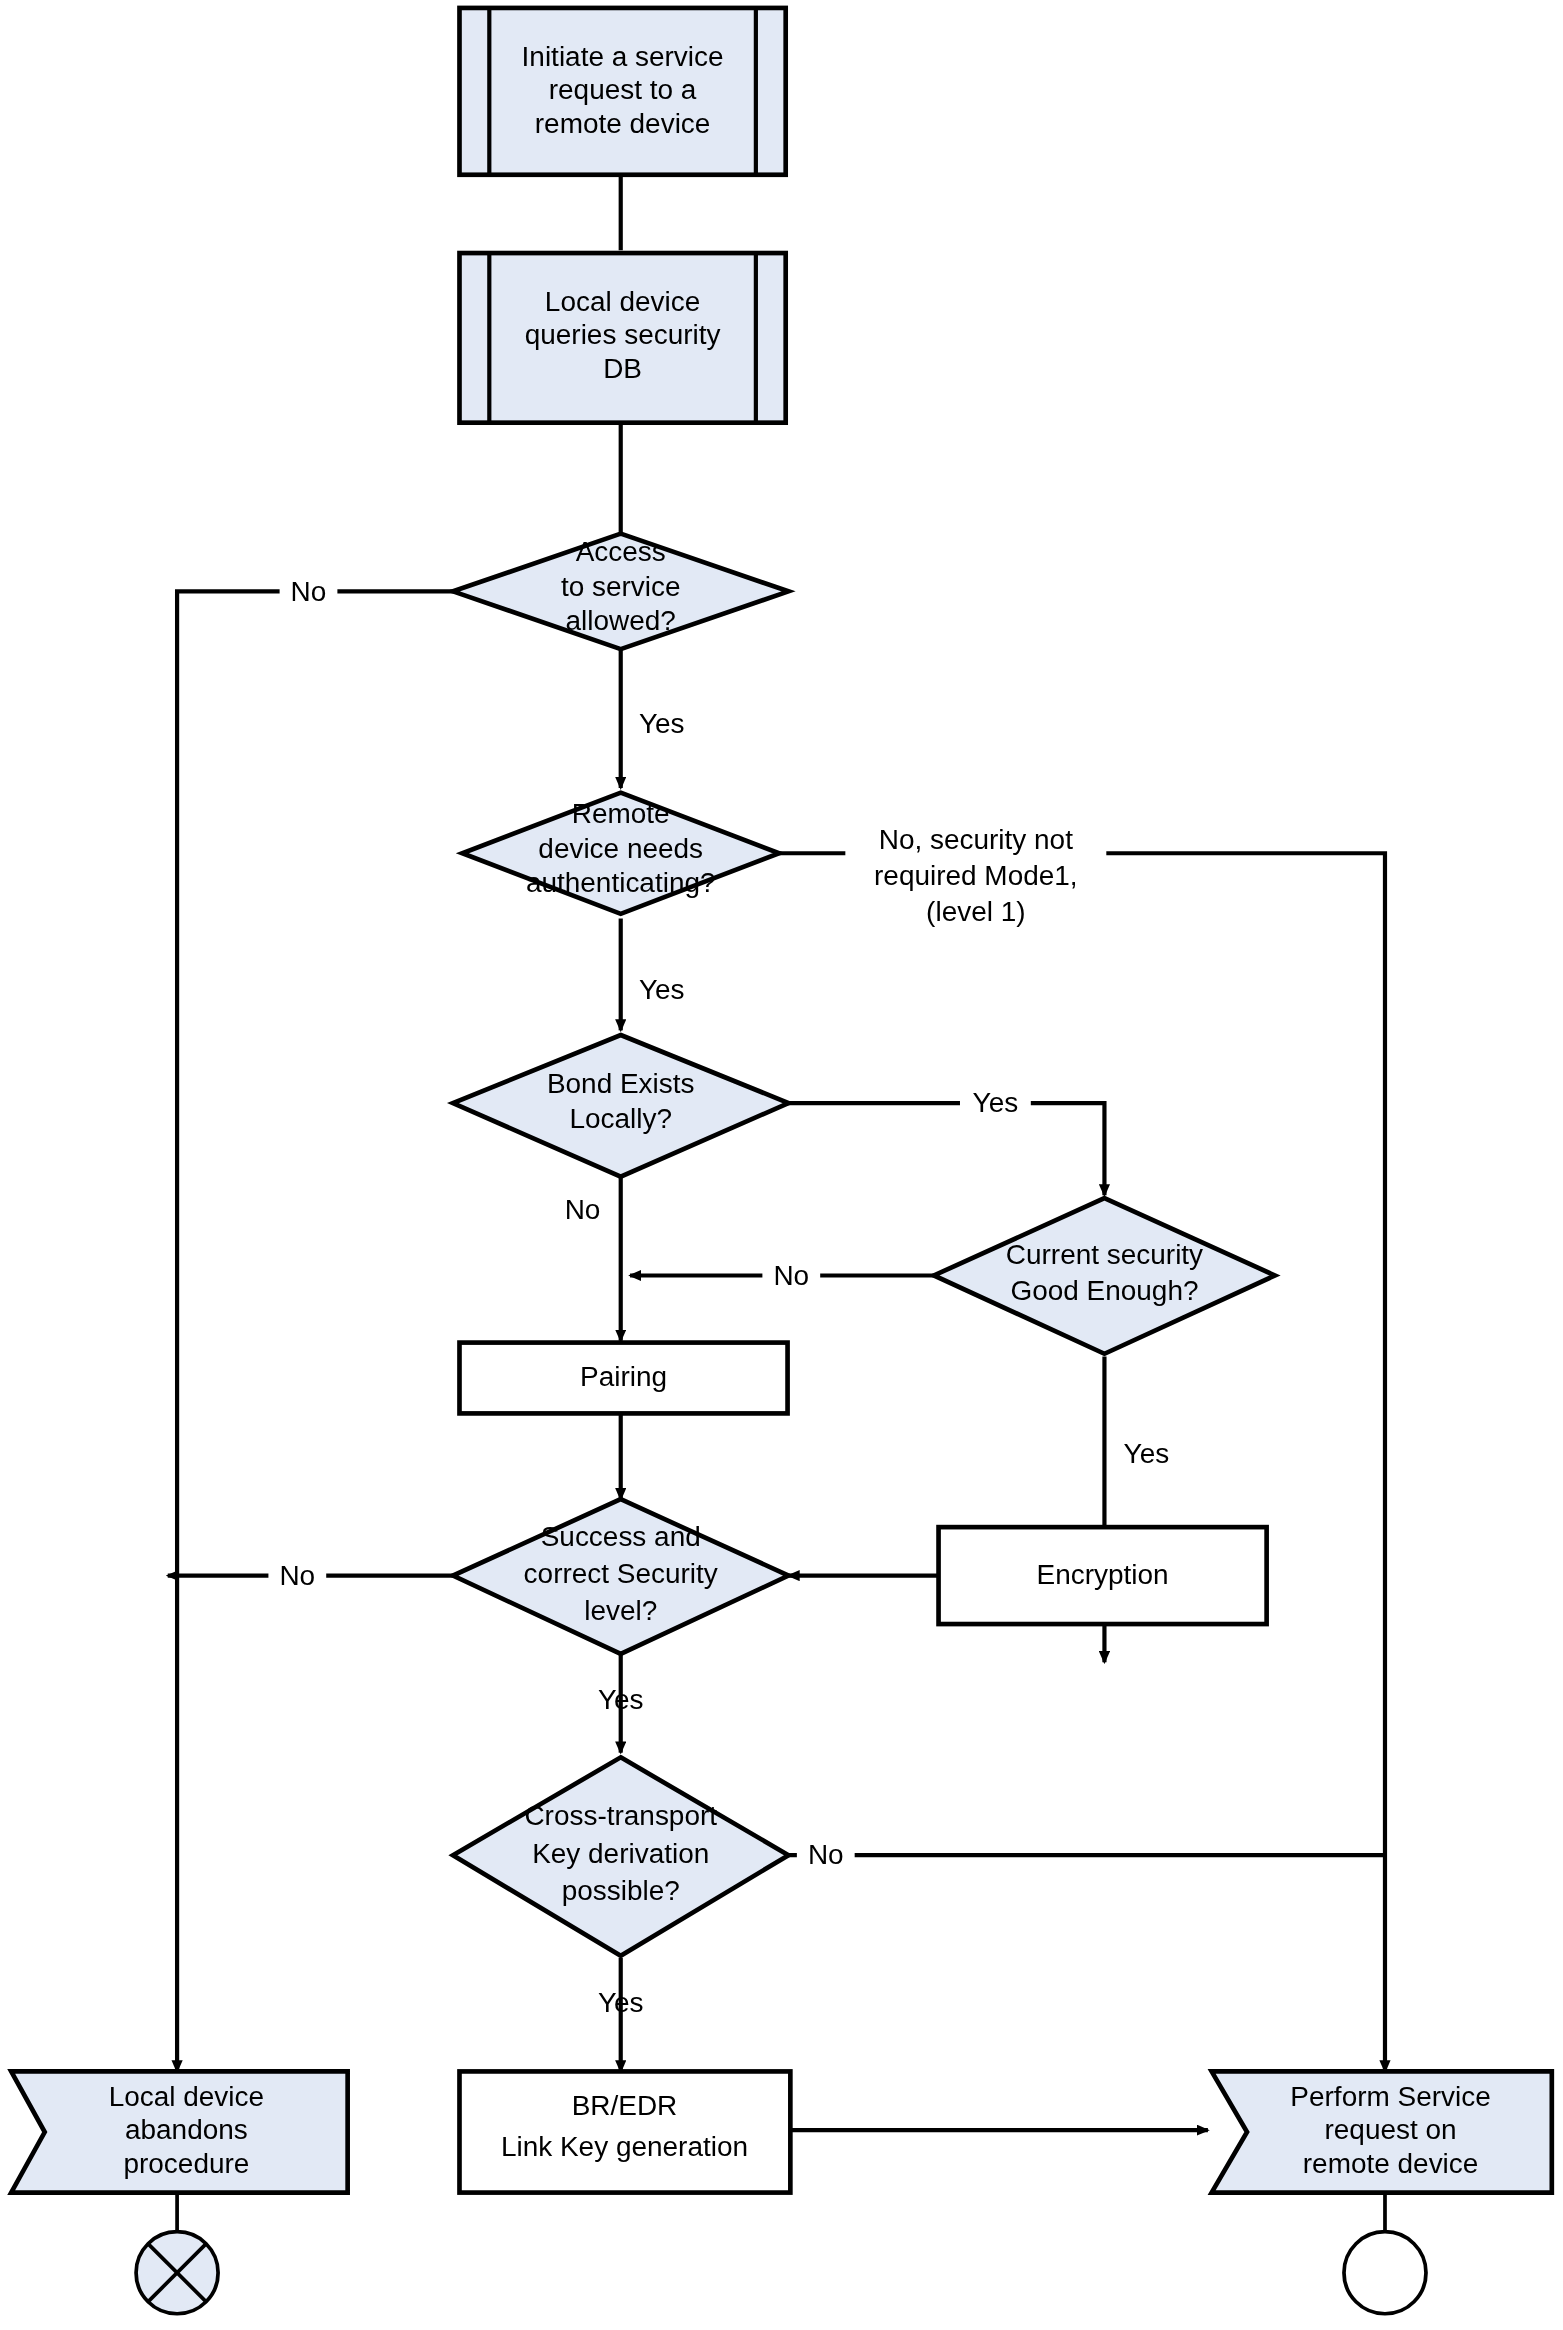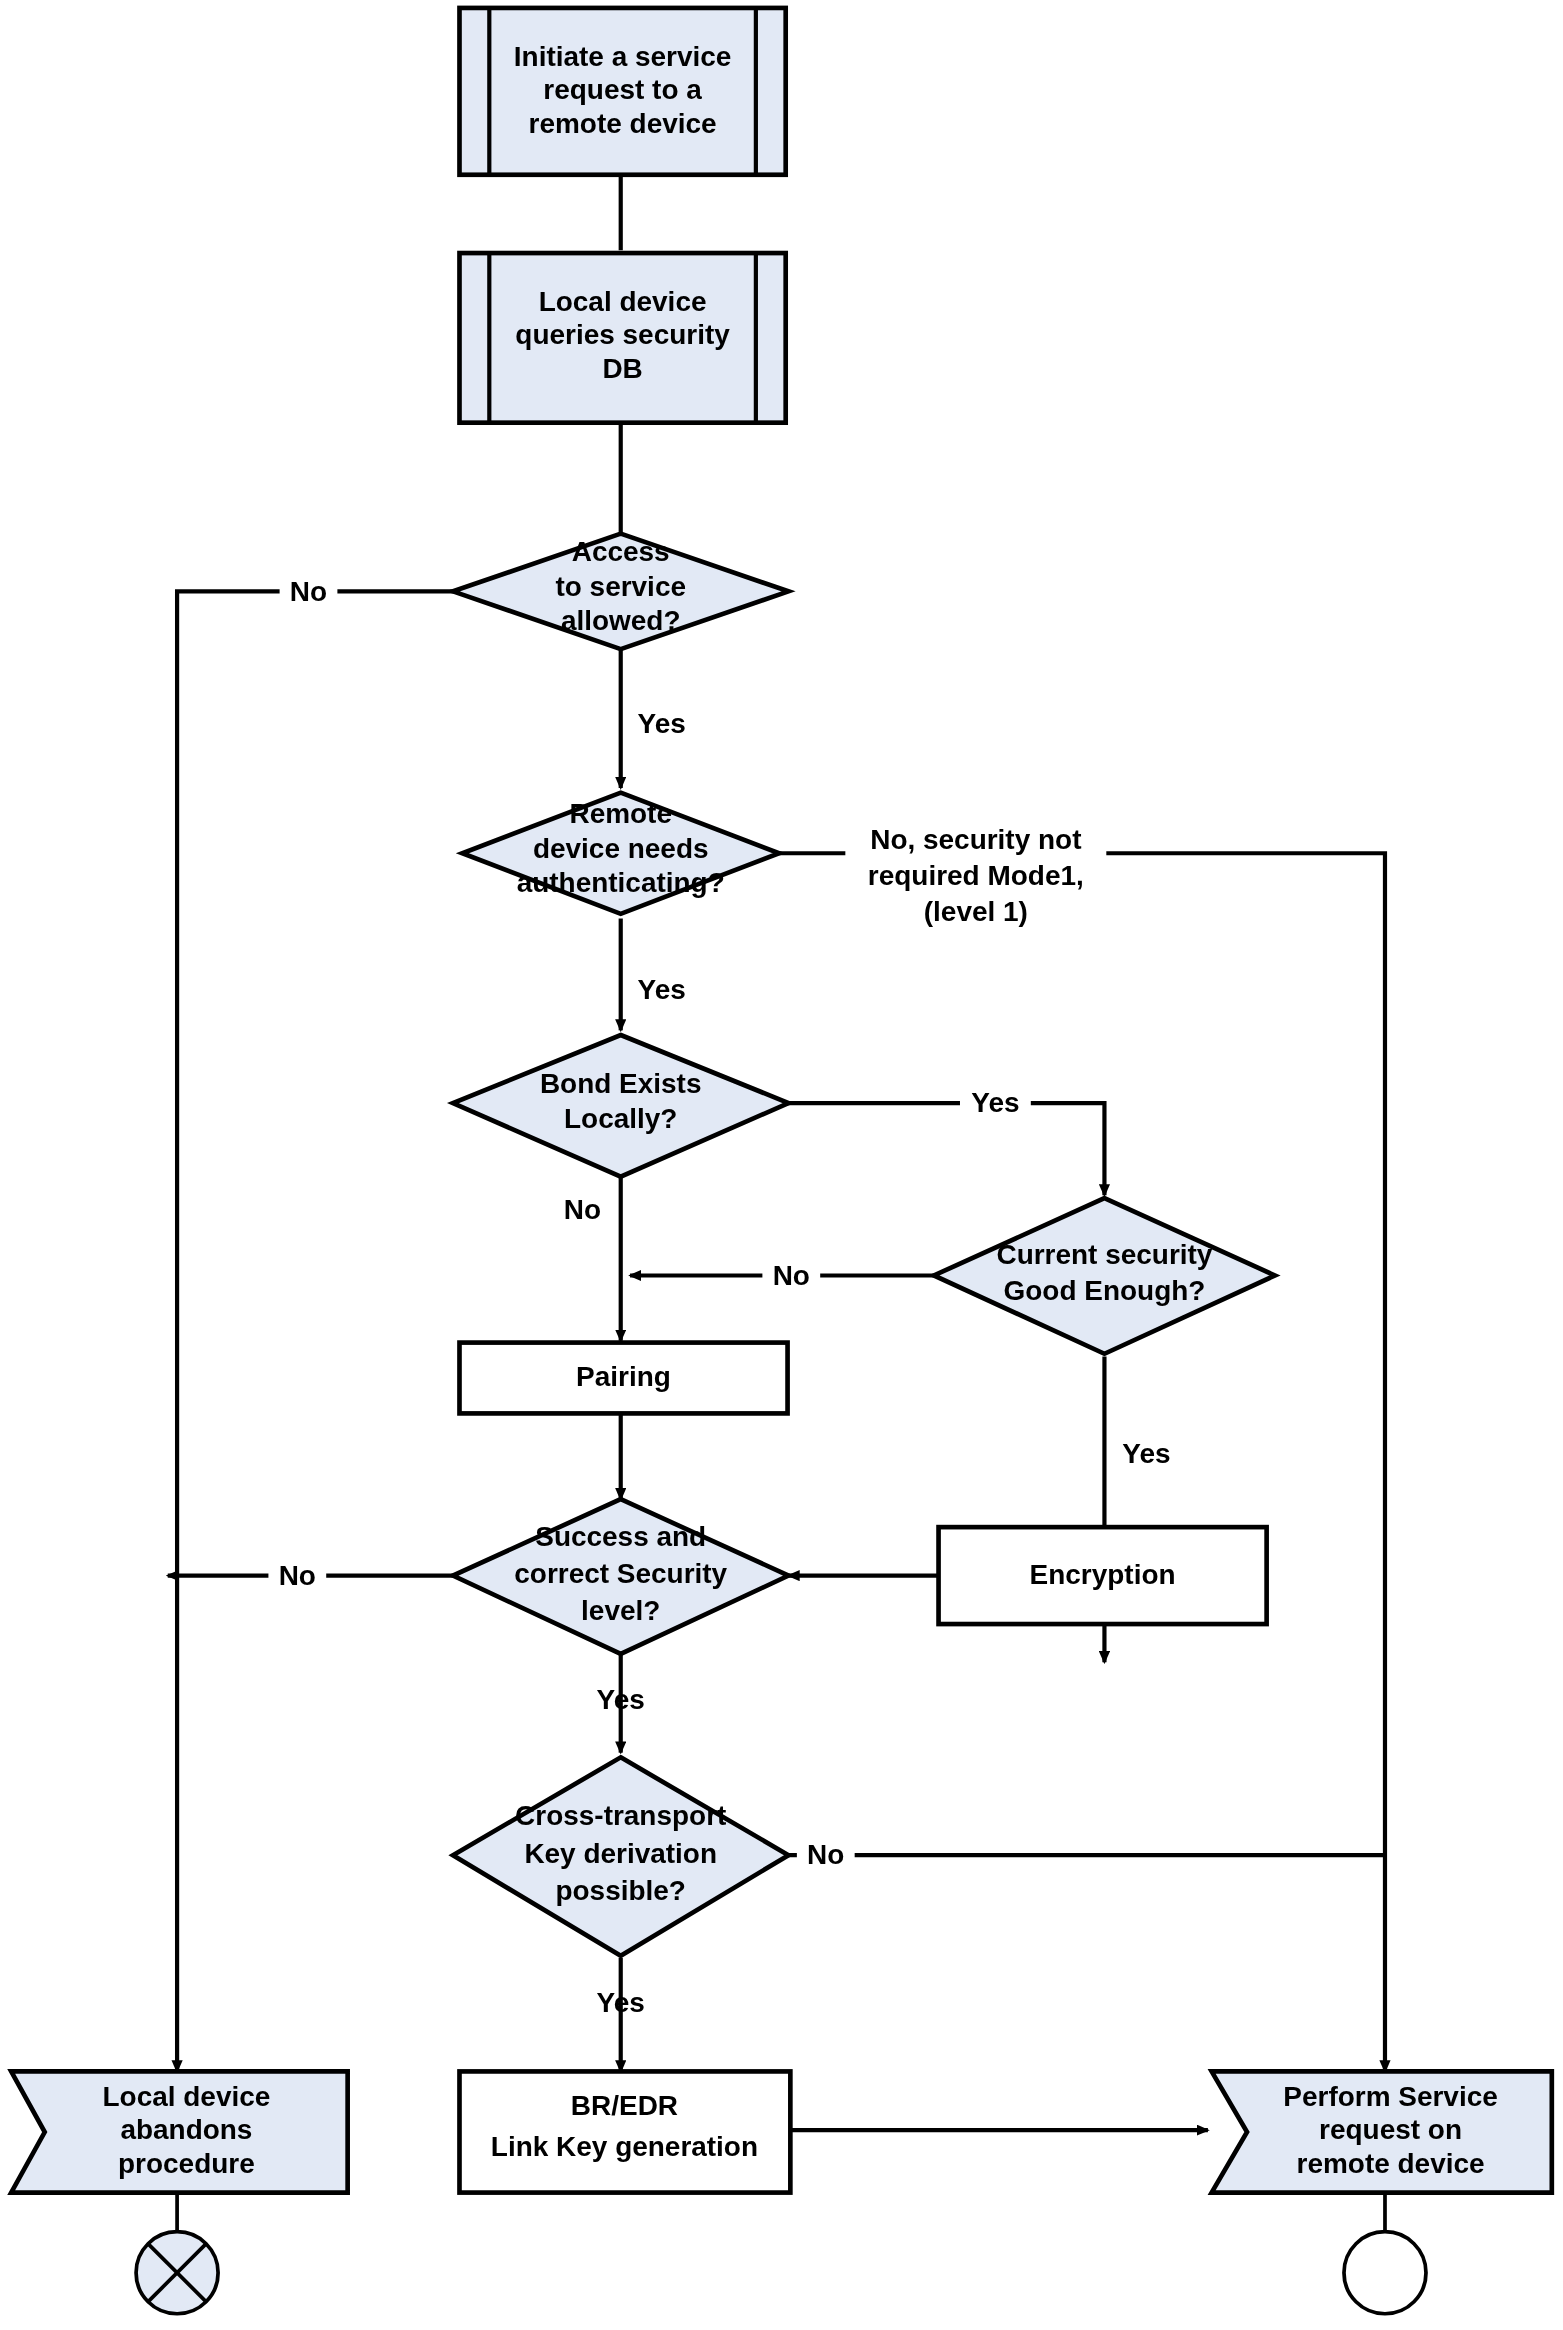--- a/index.html
+++ b/index.html
@@ -9,21 +9,20 @@
   }
   body {
     font-family: "Liberation Sans", sans-serif;
   }
   #flowchart-root {
     position: relative;
     width: 1563px;
     height: 2331px;
     background: #ffffff;
     overflow: hidden;
-    font-weight: bold;
   }
   svg.fc {
     display: block;
     width: 1563px;
     height: 2331px;
   }
   .shape-fill-blue { fill: #e2e9f5; }
   .shape-fill-white { fill: #ffffff; }
   .shape-stroke { stroke: #000000; stroke-width: 5; }
   .shape-stroke-thin { stroke: #000000; stroke-width: 4; }

